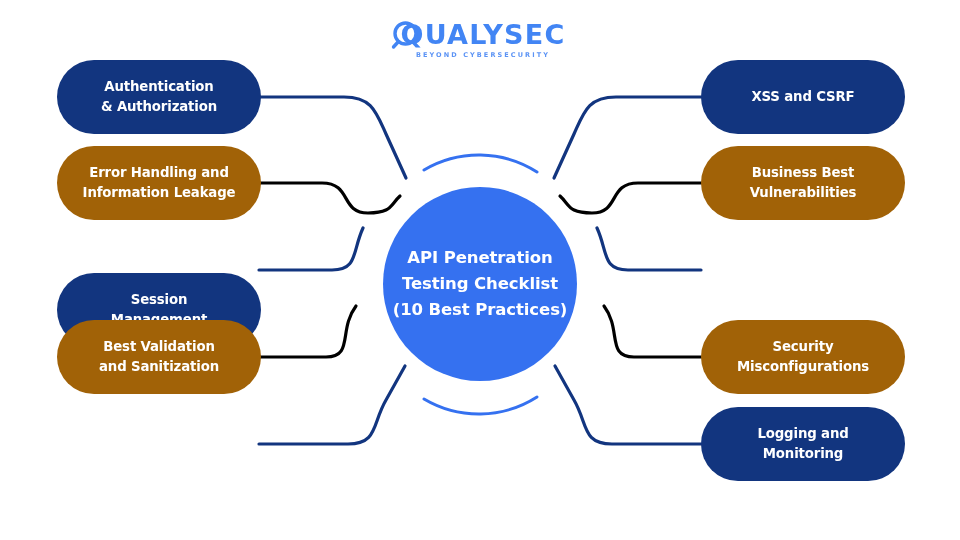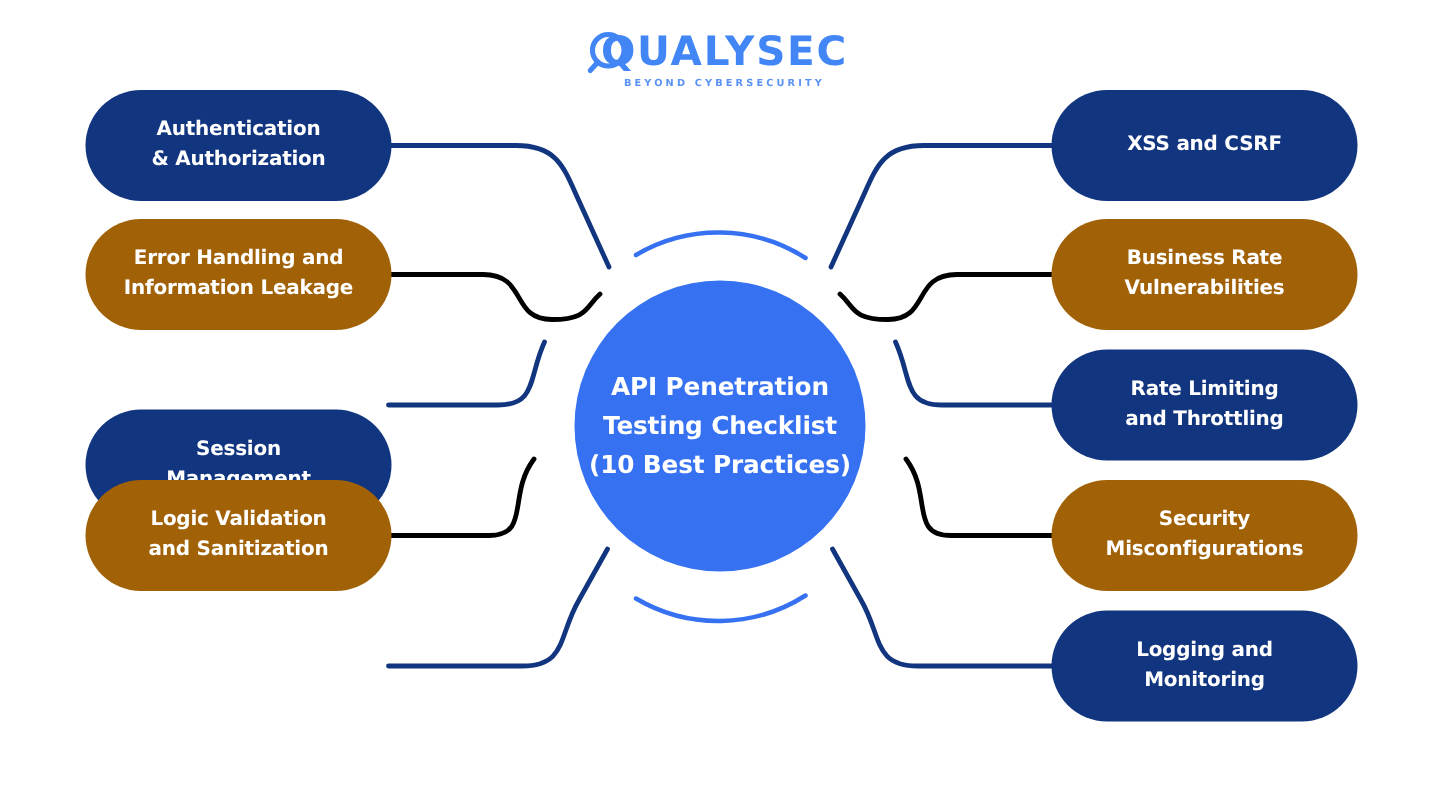--- a/index.html
+++ b/index.html
@@ -173,40 +173,34 @@
     </div>
   </div>
   <div class="node navy" style="left:57px;  top:233px;margin-top:40px;">
     <div class="nlabel">
       <span>Session</span><br>
       <span>Management</span>
     </div>
   </div>
   <div class="node black" style="left:57px;  top:320px;">
     <div class="nlabel">
-      <span>Logic Validation</span><br>
+      <span>Best Validation</span><br>
       <span>and Sanitization</span>
     </div>
   </div>
 
   <div class="node navy" style="left:701px; top:60px;">
     <div class="nlabel">
       <span>XSS and CSRF</span>
     </div>
   </div>
   <div class="node black" style="left:701px; top:146px;">
     <div class="nlabel">
-      <span>Business Rate</span><br>
+      <span>Business Best</span><br>
       <span>Vulnerabilities</span>
-    </div>
-  </div>
-  <div class="node navy" style="left:701px; top:233px;">
-    <div class="nlabel">
-      <span>Rate Limiting</span><br>
-      <span>and Throttling</span>
     </div>
   </div>
   <div class="node black" style="left:701px; top:320px;">
     <div class="nlabel">
       <span>Security</span><br>
       <span>Misconfigurations</span>
     </div>
   </div>
   <div class="node navy" style="left:701px; top:407px;">
     <div class="nlabel">

